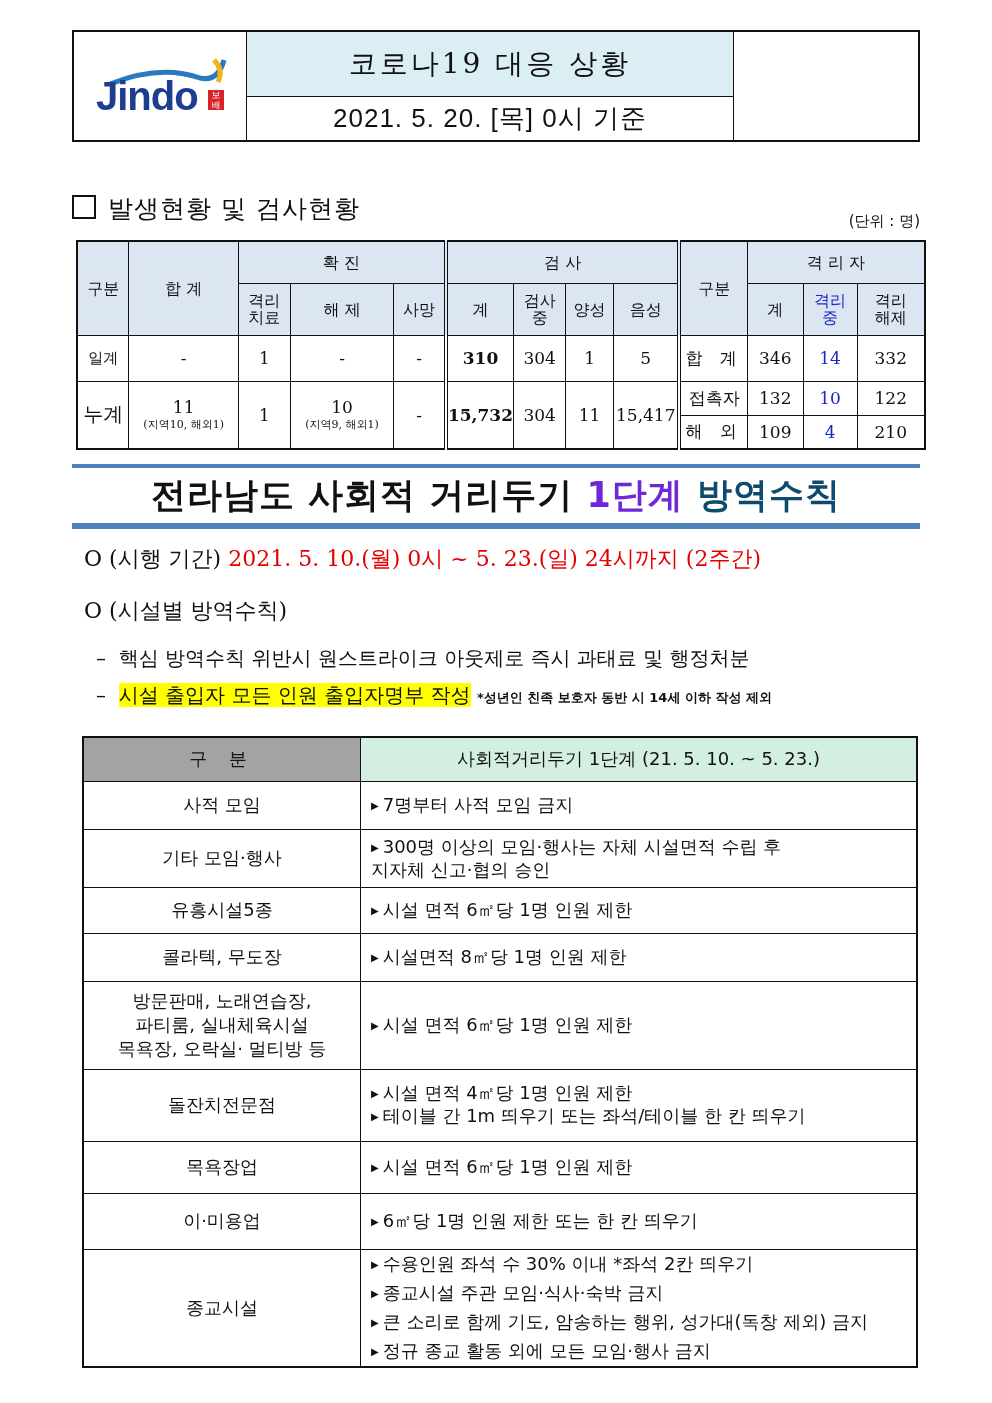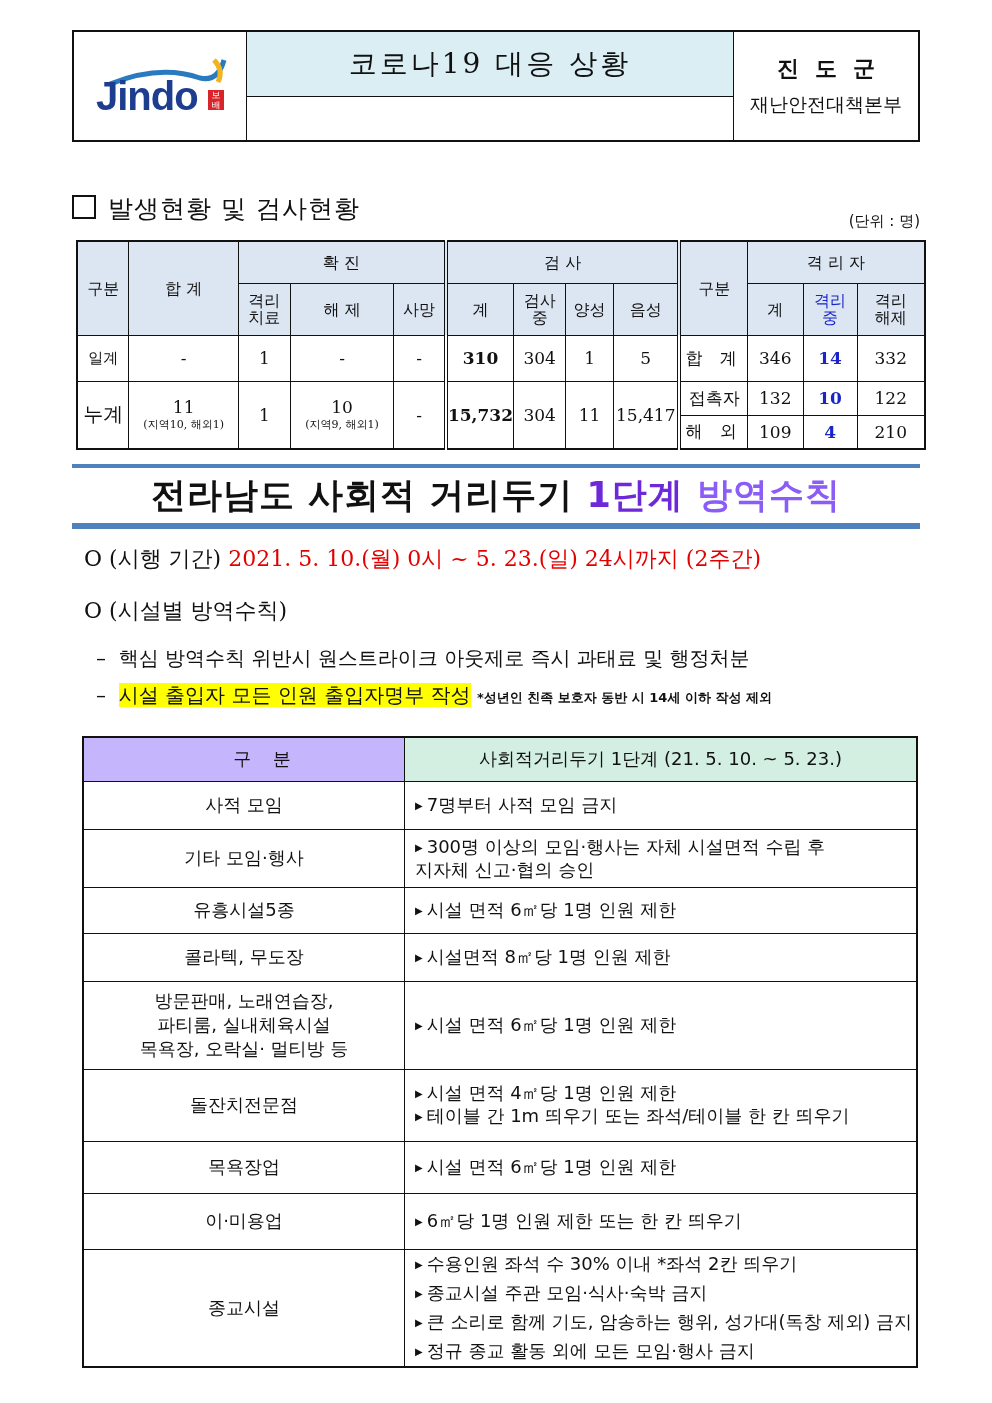--- a/index.html
+++ b/index.html
@@ -22,67 +22,64 @@
   .sec-title { position: absolute; left: 72px; top: 192px; font-size: 25px; letter-spacing: 1px; }
   .sec-title .box { display: inline-block; width: 20px; height: 20px; border: 2px solid #111; margin-right: 12px; vertical-align: -2px; }
   .unit { position: absolute; right: 72px; top: 212px; font-size: 15px; font-family: "DejaVu Sans", sans-serif; }
 
   table { border-collapse: collapse; }
   .t1 { position: absolute; left: 76px; top: 240px; width: 850px; height: 205px; font-family: "DejaVu Serif", serif; }
   .t1 td, .t1 th { border: 1px solid #111; text-align: center; padding: 0; font-size: 17px; }
   .t1 th { background: #dce6f2; font-weight: normal; font-family: "DejaVu Sans", sans-serif; font-size: 16px; line-height: 17px; }
   .t1 .b { font-weight: bold; }
   .t1 .sub { font-size: 11px; display: block; }
-  .t1 .blue { color: #1a24c8; font-weight: bold; }
+  .t1 .blue { color: #1a24c8; font-weight: normal; }
   .t1 .blueh { color: #1a24c8; }
   .t1 .dbl { border-right: 4px double #111; }
   .t1 { border: 2px solid #111; }
 
   
   .line1 { position: absolute; left: 72px; top: 464px; width: 848px; height: 4px; background: #4f81bd; }
   .line2 { position: absolute; left: 72px; top: 523px; width: 848px; height: 6px; background: #4f81bd; }
   .banner { position: absolute; left: 72px; top: 472px; width: 848px; text-align: center; font-family: "DejaVu Sans", sans-serif; font-weight: bold; font-size: 35px; letter-spacing: 1px; }
   .banner .c1 { color: #6d28d9; }
-  .banner .c2 { color: #8b5cf6; }
+  .banner .c2 { color: #0c4a6e; }
 
   .bul { position: absolute; left: 84px; font-size: 22px; }
   .bul .red { color: #e30000; margin-top: 24px; }
   .dash { position: absolute; left: 96px; font-size: 20px; font-family: "DejaVu Sans", sans-serif; }
   .hl { background: #ffff00; }
   .note { font-size: 13px; font-weight: bold; }
 
   
   .t2 { position: absolute; left: 82px; top: 736px; width: 836px; border: 2px solid #111; font-family: "DejaVu Sans", sans-serif; }
   .t2 td { border: 1px solid #111; font-size: 18px; padding: 0; }
   .t2 td.cat { width: 276px; text-align: center; line-height: 24px; }
   .t2 td.rule { padding-left: 10px; line-height: 22px; }
-  .t2 .h1 { background: #c4b5fd; padding-left: 44px; }
+  .t2 .h1 { background: #a3a3a3; }
   .t2 .h2 { background: #d2efe2; text-align: center; }
   .tri { font-size: 10px; display: inline-block; margin-right: 4px; vertical-align: 2px; }
 </style>
 </head>
 <body>
 
 <div class="hdr">
   <div class="hdr-logo">
     <div class="logo-wrap">
       <svg width="140" height="30" style="position:absolute;left:0;top:0">
         <path d="M20 28 Q70 8 110 22 Q128 26 134 4" stroke="#2a7ac0" stroke-width="5" fill="none"></path>
         <path d="M124 4 Q134 14 128 26" stroke="#f2b41c" stroke-width="5" fill="none"></path>
       </svg>
       <span class="logo-text">Jindo</span>
       <span class="logo-tag">보배섬</span>
     </div>
   </div>
   <div class="hdr-mid">
     <div class="hdr-title">코로나19 대응 상황</div>
-  </div>
-  <div class="hdr-right">
-    <div class="hdr-org1">진도군</div>
-    <div class="hdr-org2">재난안전대책본부</div>
+    <div class="hdr-date">2021. 5. 20. [목] 0시 기준</div>
   </div>
 </div>
 
 <div class="sec-title">
   <span class="box"></span><span>발생현황 및 검사현황</span>
 </div>
 <div class="unit">(단위 : 명)</div>
 
 <table class="t1">
   <colgroup>

